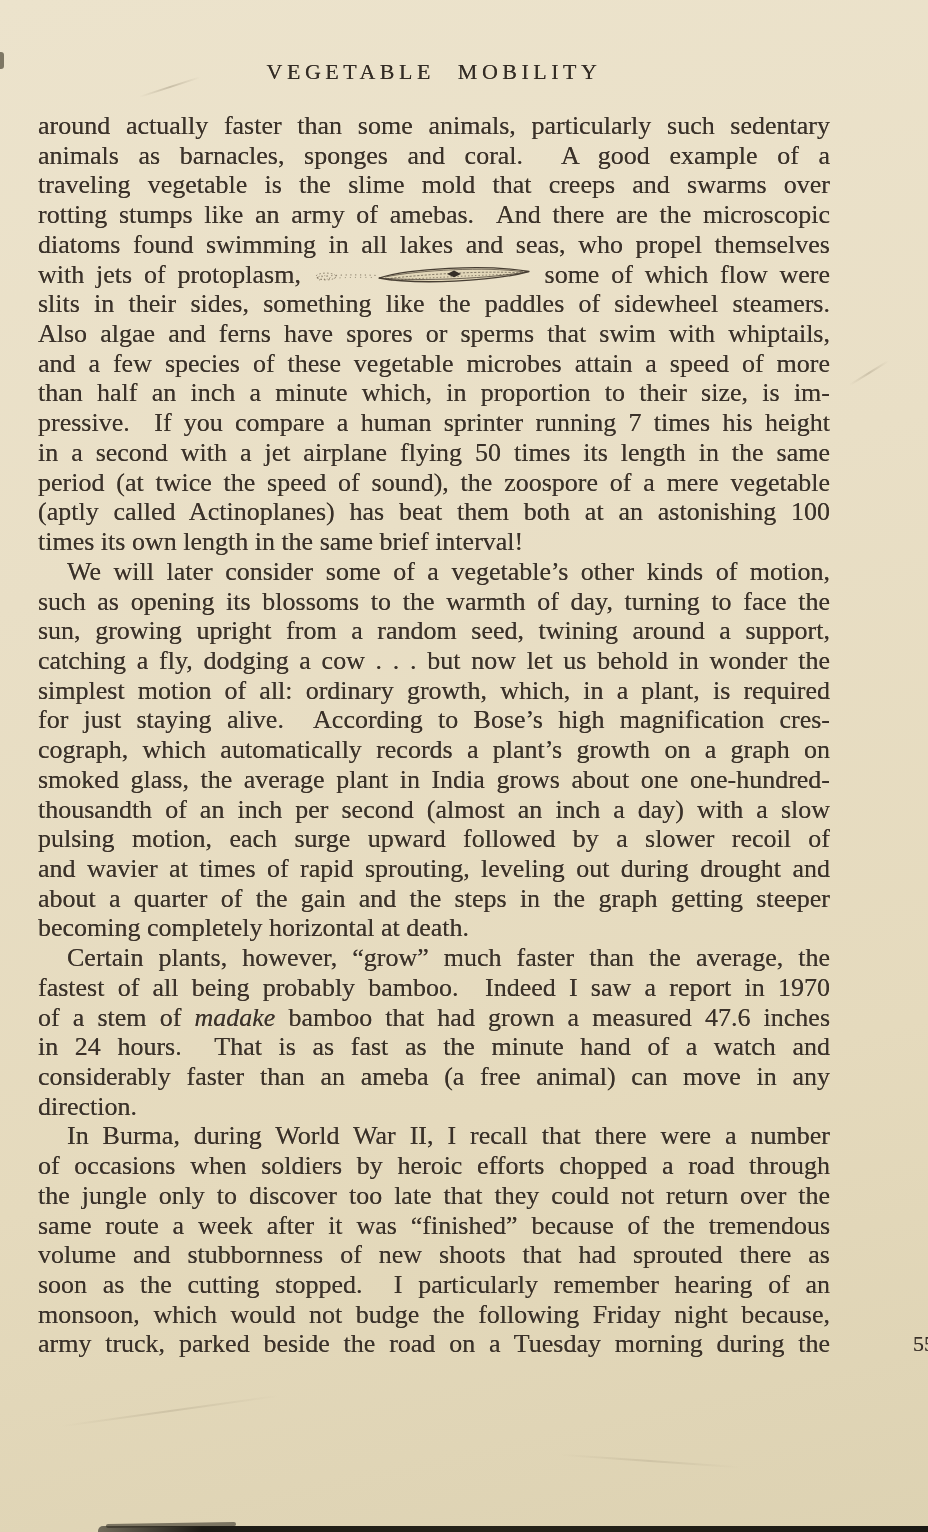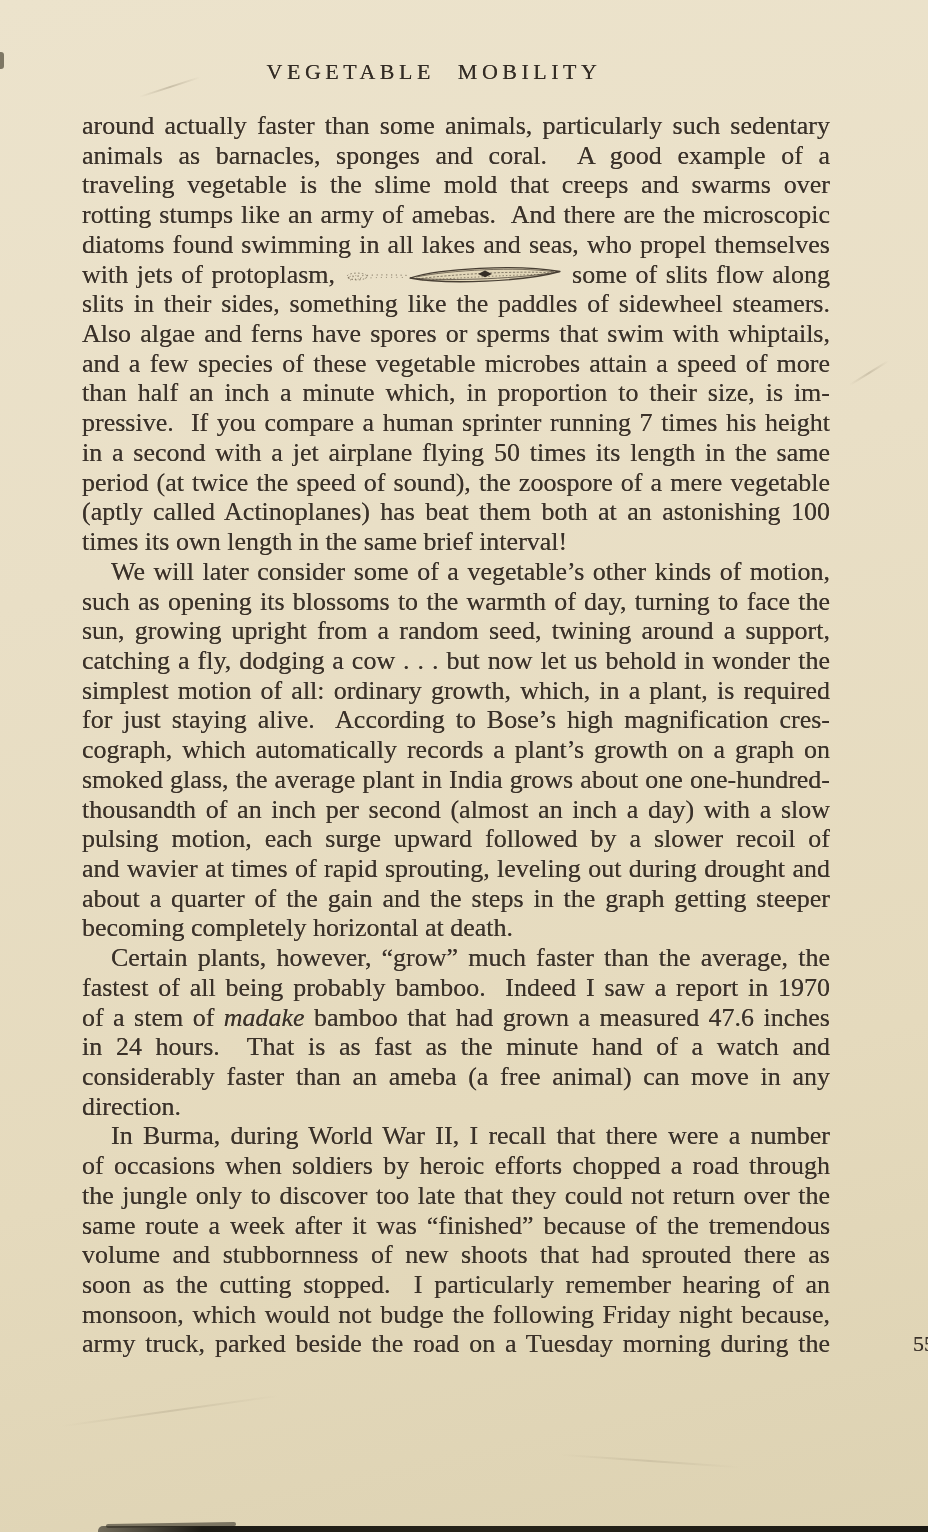--- a/index.html
+++ b/index.html
@@ -26,21 +26,20 @@
   }
   .text-block {
     position: absolute; left: 38px; top: 111px; width: 792px;
     font-size: 26px; line-height: 29.72px;
     text-shadow: 0 0 0.5px rgba(58,49,41,0.75);
   }
   .line {
     text-align: justify;
     text-align-last: justify;
     height: 29.72px;
-    margin-left: 44px;
   }
   .line.line-last { text-align-last: left; }
   .line.indent { text-indent: 29px; }
   .italic { font-style: italic; }
   .diatom {
     display: inline-block;
     vertical-align: -9px;
   }
   .page-number {
     position: absolute; top: 1329px; right: 31px;
@@ -104,21 +103,21 @@
       <ellipse cx="11" cy="17.5" rx="6" ry="1.8" stroke-dasharray="1 1.8" opacity="0.7"></ellipse>
     </g>
     <g>
       <path d="M66 18 C 96 8.5, 172 4, 216 11.5 C 180 21.5, 104 25, 66 18 Z" fill="#e2d7b9" stroke="#473e33" stroke-width="1.3" stroke-linejoin="round"></path>
       <path d="M72 17 C 106 10, 174 6.5, 210 11.8" stroke="#5c5244" stroke-width="0.8" fill="none"></path>
       <path d="M74 18.8 C 112 14, 176 10.5, 208 13" stroke="#5c5244" stroke-width="0.7" fill="none" stroke-dasharray="2.2 1.6"></path>
       <path d="M78 20.4 C 118 17.5, 178 14.5, 204 14.2" stroke="#6b6150" stroke-width="0.7" fill="none" stroke-dasharray="1.5 2"></path>
       <path d="M66 18 C 110 21.5, 178 18.5, 216 11.5" stroke="#473e33" stroke-width="0.9" fill="none" opacity="0.85"></path>
       <path d="M141 10.6 L 148 13.9 L 141 17.2 L 134 13.9 Z" fill="#362f27"></path>
     </g>
-  </svg> <span>some of slits flow along</span></div>
+  </svg> <span>some of which flow were</span></div>
         <div class="line"><span>slits in their sides, something like the paddles of sidewheel steamers.</span></div>
         <div class="line"><span>Also algae and ferns have spores or sperms that swim with whiptails,</span></div>
         <div class="line"><span>and a few species of these vegetable microbes attain a speed of more</span></div>
         <div class="line"><span>than half an inch a minute which, in proportion to their size, is im-</span></div>
         <div class="line"><span>pressive.&nbsp; If you compare a human sprinter running 7 times his height</span></div>
         <div class="line"><span>in a second with a jet airplane flying 50 times its length in the same</span></div>
         <div class="line"><span>period (at twice the speed of sound), the zoospore of a mere vegetable</span></div>
         <div class="line"><span>(aptly called Actinoplanes) has beat them both at an astonishing 100</span></div>
         <div class="line line-last"><span>times its own length in the same brief interval!</span></div>
       </div>

